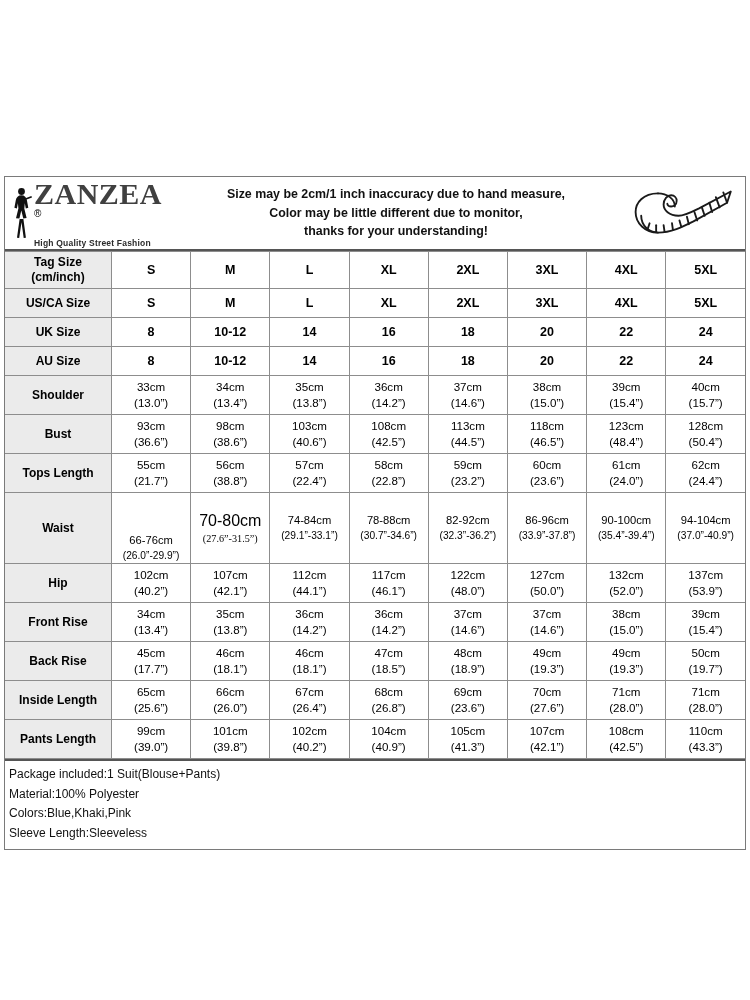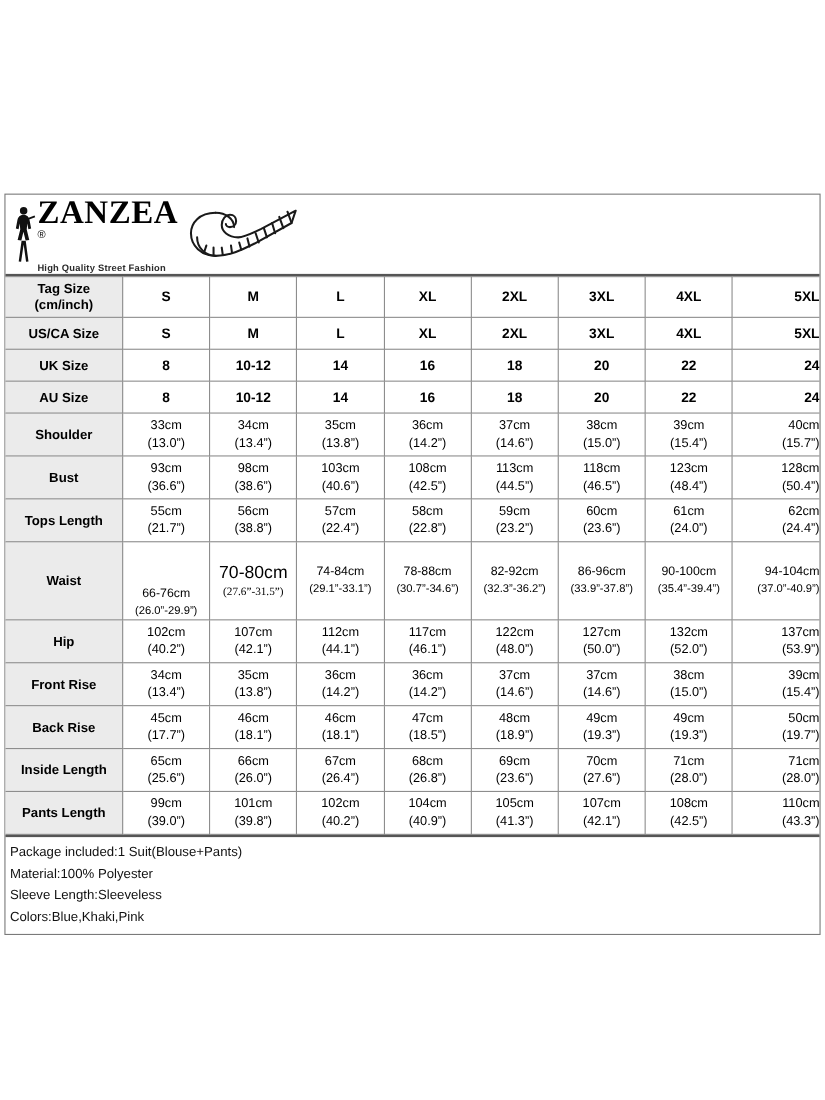--- a/index.html
+++ b/index.html
@@ -38,21 +38,21 @@
   }
   .logo-figure{width:22px;height:54px;flex:none;position:relative;}
   .logo-text{margin-left:1px;line-height:1;}
   .logo-word{
     font-family:"Liberation Serif", serif;
     font-size:30px;
     font-weight:700;
     letter-spacing:0.5px;
     position:relative;
     display:inline-block;
-    color:#000000;
+    color:#404040;
   }
   .logo-reg{
     font-size:10px;
     vertical-align:super;
     font-weight:400;
   }
   .logo-tag{
     font-size:8.5px;
     font-weight:700;
     letter-spacing:0.2px;
@@ -103,21 +103,21 @@
   tr.measrow td{height:38px;}
   tr.measrow td.val{
     font-weight:400;
     font-size:11.6px;
     line-height:1.42;
   }
   .cm{display:block;font-weight:400;}
   .inch{display:block;font-weight:400;}
   tr.sizerow td.val{font-weight:700;font-size:12.5px;}
   td.first{border-left:none;}
-  td.last{border-right:none;text-align:right;}
+  td.last{border-right:none;}
   .tagsize{line-height:1.22;}
   tr.tagrow td{height:36px;}
 
   
   .footer{
     border-top:2px solid #555;
     padding:4px 4px 6px 4px;
     font-size:12px;
     line-height:1.62;
     color:#111;
@@ -144,20 +144,25 @@
           </svg>
         </div>
         <div class="logo-text">
           <div>
             <span class="logo-word">ZANZEA</span><span class="logo-reg">®</span>
           </div>
           <div class="logo-tag">High Quality Street Fashion</div>
         </div>
       </div>
 
+      <div class="notice">
+        <div>Size may be 2cm/1 inch inaccuracy due to hand measure,</div>
+        <div>Color may be little different due to monitor,</div>
+        <div>thanks for your understanding!</div>
+      </div>
 
       <div class="tape-cell">
         <svg viewBox="0 0 120 62" width="112" height="58" aria-hidden="true">
           <g fill="none" stroke="#1a1a1a" stroke-width="2" stroke-linejoin="round" stroke-linecap="round">
             <path d="M30 10 C14 10 6 20 6 30 C6 42 16 52 30 52 C44 52 56 46 68 40 L104 20 L108 8 L74 26 C66 30 58 34 52 34 C42 34 36 28 36 22 C36 16 40 12 44 12 C48 12 50 15 50 18 C50 22 47 24 44 24 C42 24 40 22.6 40 21"></path>
             <path d="M30 10 C40 10 48 16 48 24"></path>
             <path d="M30 52 C20 52 12 44 12 34"></path>
             <path d="M104 20 L100 9"></path>
             <path d="M96 25 L92 14"></path>
             <path d="M88 30 L85 20"></path>
@@ -539,18 +544,18 @@
               <span class="inch">(43.3”)</span>
             </td>
           </tr>
         </tbody>
     </table>
 
     <div class="footer">
 
     <div>Package included:1 Suit(Blouse+Pants)</div>
         <div>Material:100% Polyester</div>
+        <div>Colors:Blue,Khaki,Pink</div>
         <div>Sleeve Length:Sleeveless</div>
-        <div>Colors:Blue,Khaki,Pink</div>
       </div>
 
   </div>
 </div>
 
 </body></html>

